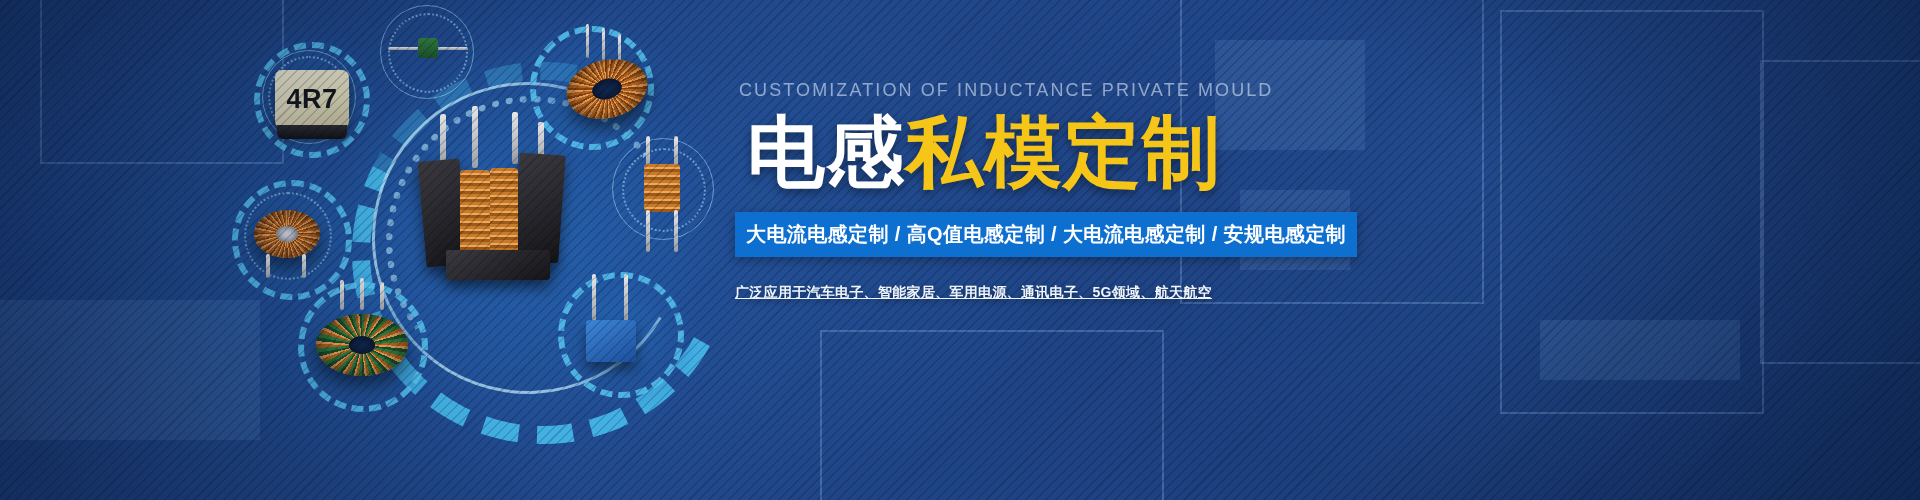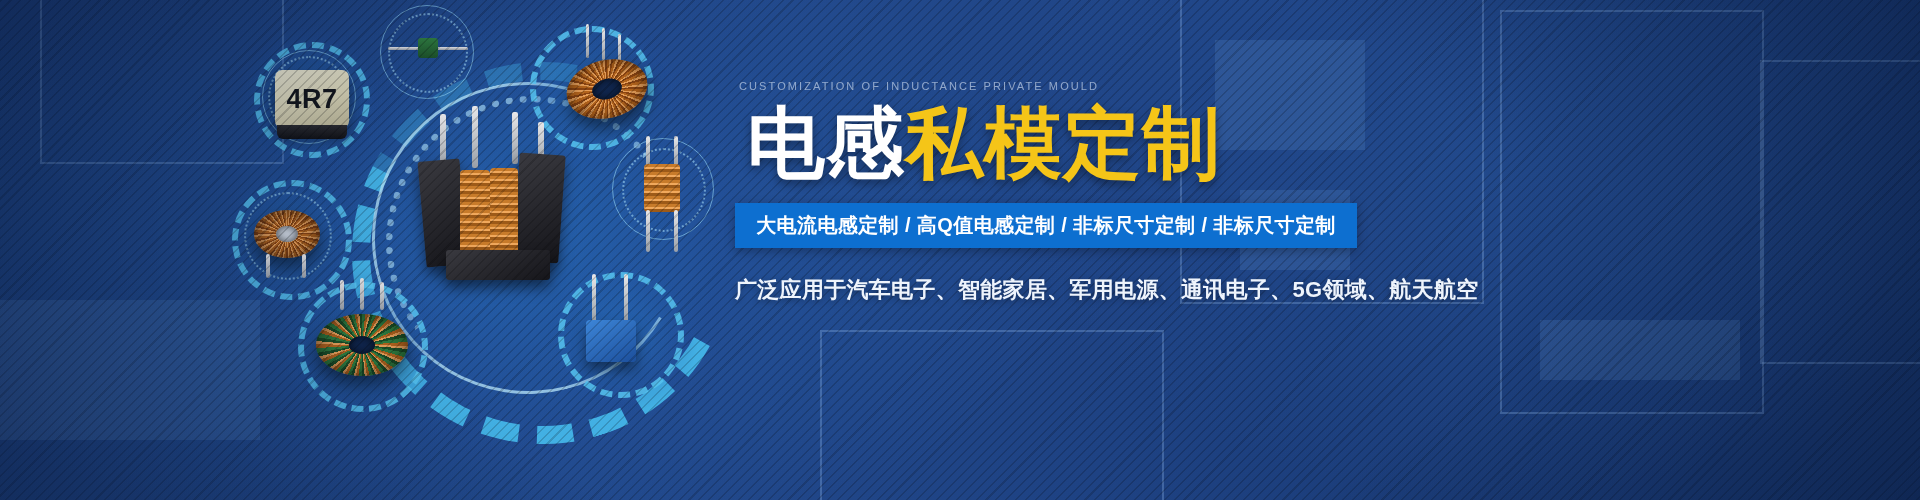--- a/index.html
+++ b/index.html
@@ -75,39 +75,39 @@
     border-radius:50%;background:#10264e;box-shadow:inset 0 0 10px rgba(0,0,0,.7);}
   .lead{position:absolute;background:linear-gradient(#e8e8ea,#9aa0a8);border-radius:2px;}
   .core{position:absolute;background:linear-gradient(150deg,#3a3a40,#15151a);border-radius:3px;
     box-shadow:0 8px 14px rgba(0,0,0,.5);}
   .bobbin{position:absolute;border-radius:4px;
     background:repeating-linear-gradient(#c87b2a 0 3px,#f0a85c 3px 5px,#9d5a18 5px 8px);}
 
   
   .txt{position:absolute;left:735px;top:80px;width:1110px;}
   .eyebrow{
-    color:rgba(215,228,245,.62);font-size:11px;letter-spacing:2.1px;
+    color:rgba(215,228,245,.62);font-size:18px;letter-spacing:2.1px;
     font-weight:400;white-space:nowrap;margin:0 0 6px 4px;
   }
   .headline{
     margin:12px;font-size:78px;line-height:1;font-weight:900;white-space:nowrap;
     font-family:"DejaVu Sans","Liberation Sans",sans-serif;
     letter-spacing:1px;
   }
   .hl-w{color:#ffffff;text-shadow:0 4px 10px rgba(0,0,0,.40);}
   .hl-g{color:#f5c518;text-shadow:0 4px 10px rgba(0,0,0,.40);}
   .bar{
     margin-top:21px;width:622px;height:45px;background:#0d6fd0;
     display:flex;align-items:center;justify-content:center;
     box-shadow:0 3px 10px rgba(0,0,0,.30);
   }
   .bar span{color:#fff;font-size:20px;font-weight:700;letter-spacing:.4px;white-space:nowrap;}
   .apps{
-    margin-top:27px;color:#eef4fc;font-size:22px;font-weight:700;
-    letter-spacing:.3px;white-space:nowrap;text-shadow:0 2px 6px rgba(0,0,0,.35);
+    margin-top:27px;color:#eef4fc;font-size:14px;font-weight:700;
+    letter-spacing:.3px;white-space:nowrap;text-shadow:0 2px 6px rgba(0,0,0,.35);text-decoration:underline;
   }
 </style>
 </head>
 <body>
 
 <div id="banner">
 
   <div>
     <div class="gbox" style="left:1180px;top:-30px;width:300px;height:330px;"></div>
     <div class="gbox" style="left:1500px;top:10px;width:260px;height:400px;"></div>
@@ -211,19 +211,19 @@
   <div class="stripes"></div>
   <div class="vig"></div>
 
   <div class="txt">
 
     <div class="eyebrow">CUSTOMIZATION OF INDUCTANCE PRIVATE MOULD</div>
 
     <h1 class="headline"><span class="hl-w">电感</span><span class="hl-g">私模定制</span></h1>
 
     <div class="bar">
-      <span>大电流电感定制  /  高Q值电感定制  /  非标尺寸定制  /  非标尺寸定制</span>
+      <span>大电流电感定制  /  高Q值电感定制  /  大电流电感定制  /  安规电感定制</span>
     </div>
 
     <div class="apps">广泛应用于汽车电子、智能家居、军用电源、通讯电子、5G领域、航天航空</div>
   </div>
 
 </div>
 
 </body></html>

